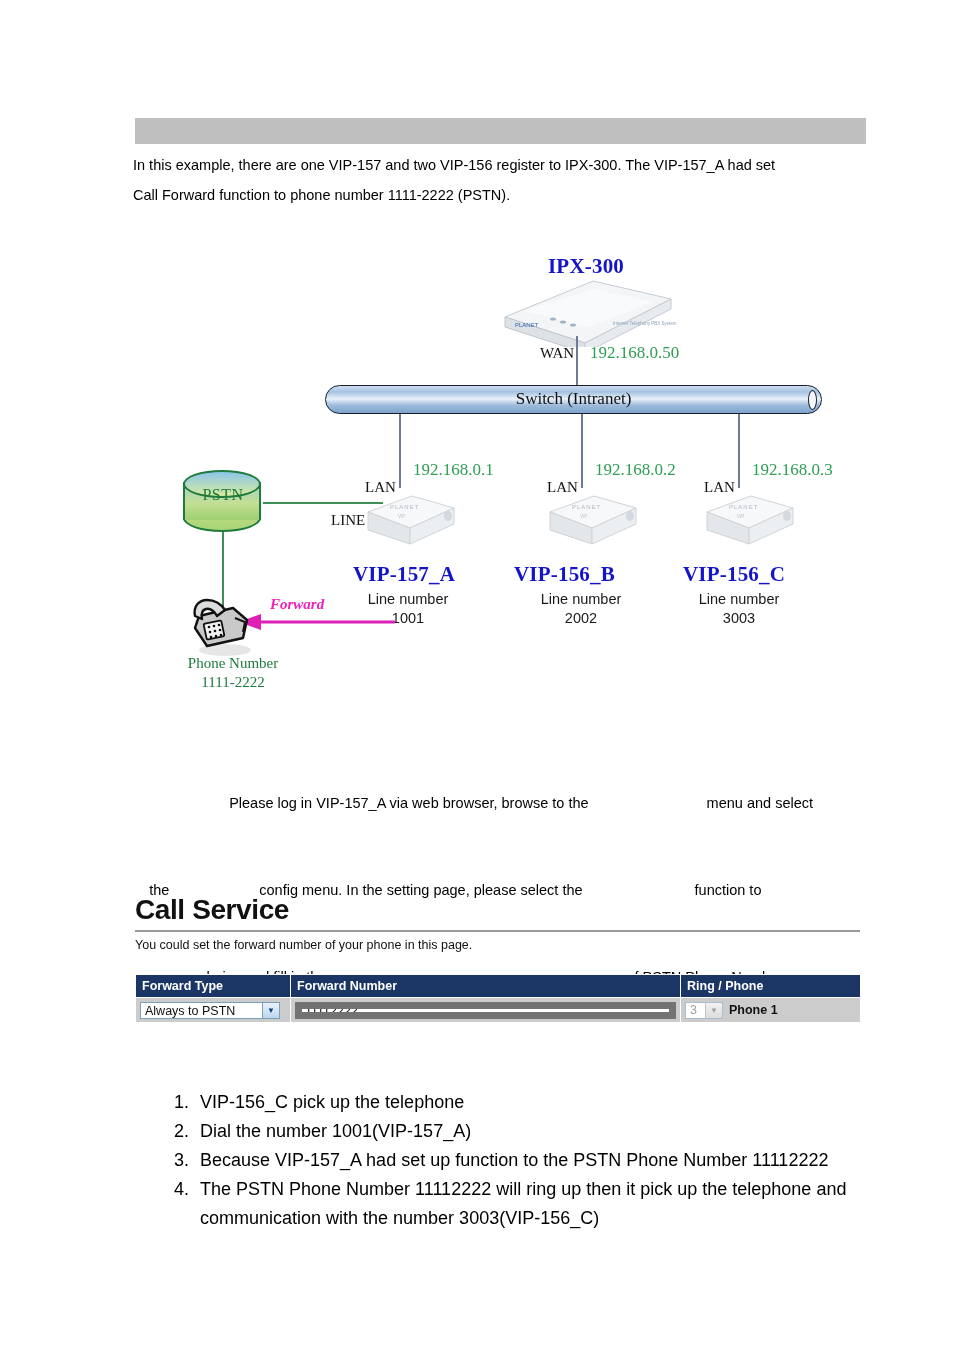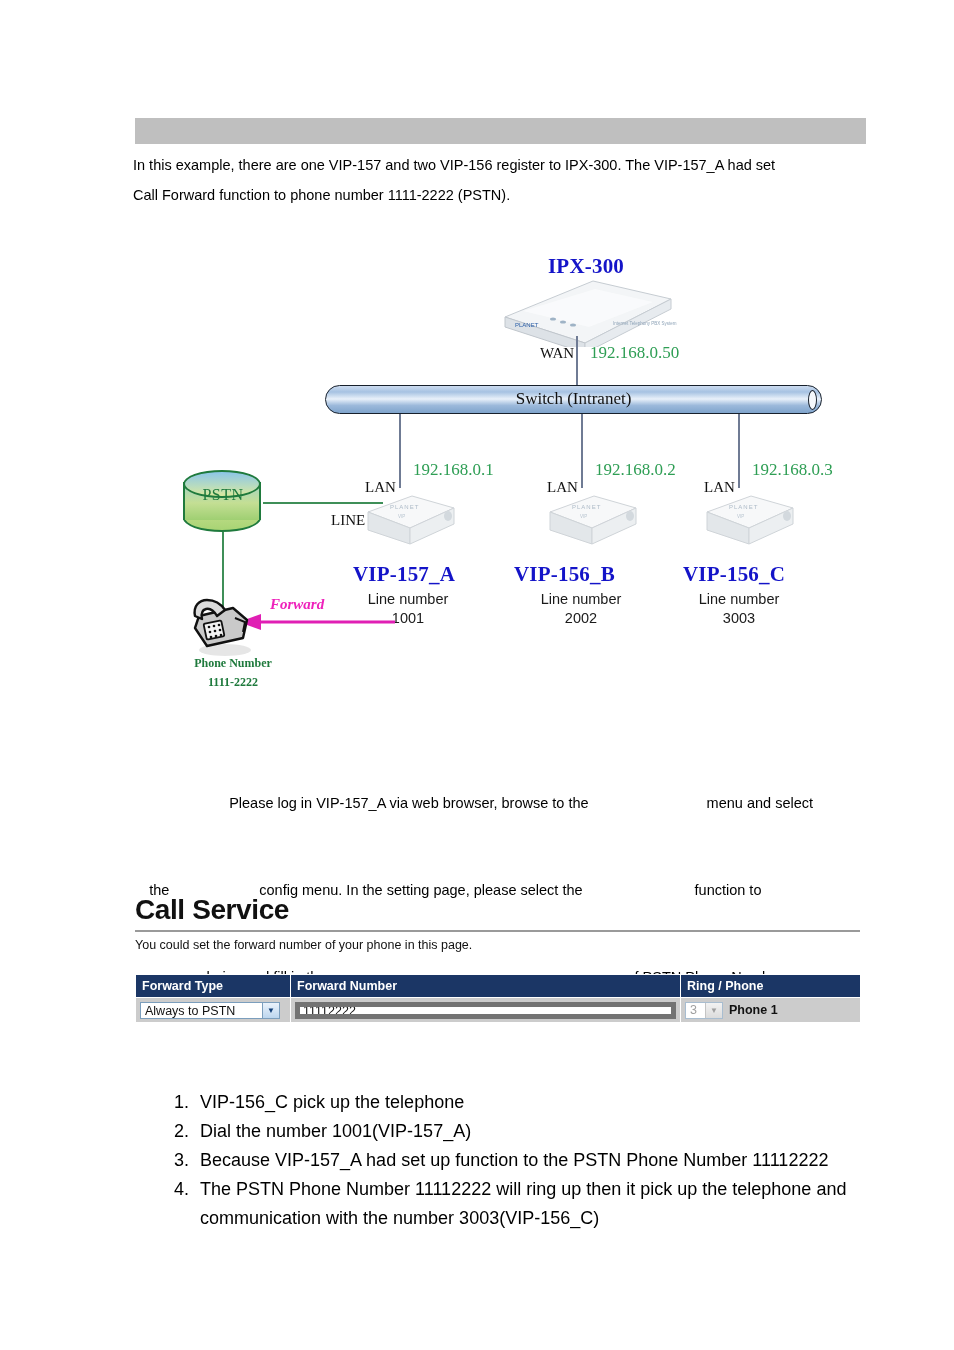--- a/index.html
+++ b/index.html
@@ -70,22 +70,22 @@
   .dev-sub {
     color: #1a1a1a;
     font-family: "Liberation Sans", sans-serif;
     font-size: 14.5px;
     text-align: center;
     line-height: 19px;
   }
   .green-bold {
     color: #1f7a3d;
     font-family: "Liberation Serif", serif;
-    font-weight: bold;
-    font-size: 12px;
+    font-weight: normal;
+    font-size: 15px;
     text-align: center;
     line-height: 19px;
   }
   .forward-word {
     color: #ee22bb;
     font-family: "Liberation Serif", serif;
     font-weight: bold;
     font-style: italic;
     font-size: 15px;
   }
@@ -283,21 +283,21 @@
     border: 1px solid #a8bdd0;
   }
   .sel-box.small .sel-arrow {
     background: linear-gradient(to bottom, #f2f2f2, #dcdcdc);
     color: #a0a0a0;
     border-left: 1px solid #c4c4c4;
   }
   .txt-input {
     width: 100%;
     background: #ffffff;
-    border: 5px solid #737373;
+    border: 7px solid #737373;
     font-family: "Liberation Sans", sans-serif;
     font-size: 12.5px;
     color: #111;
     height: 17px;
     line-height: 15px;
     padding: 0 3px;
     box-sizing: border-box;
   }
   .ring-label {
     font-family: "Liberation Sans", sans-serif;

